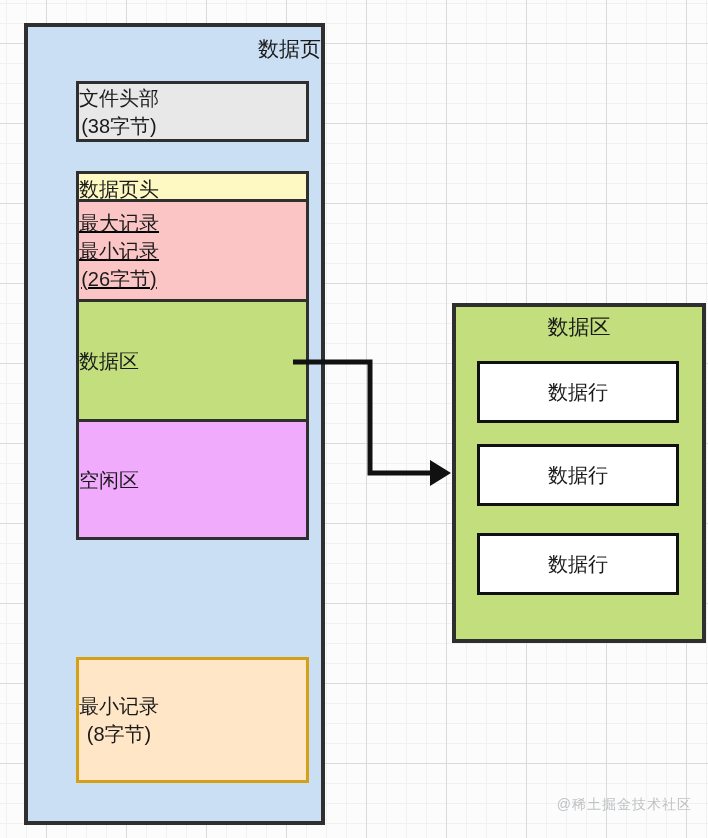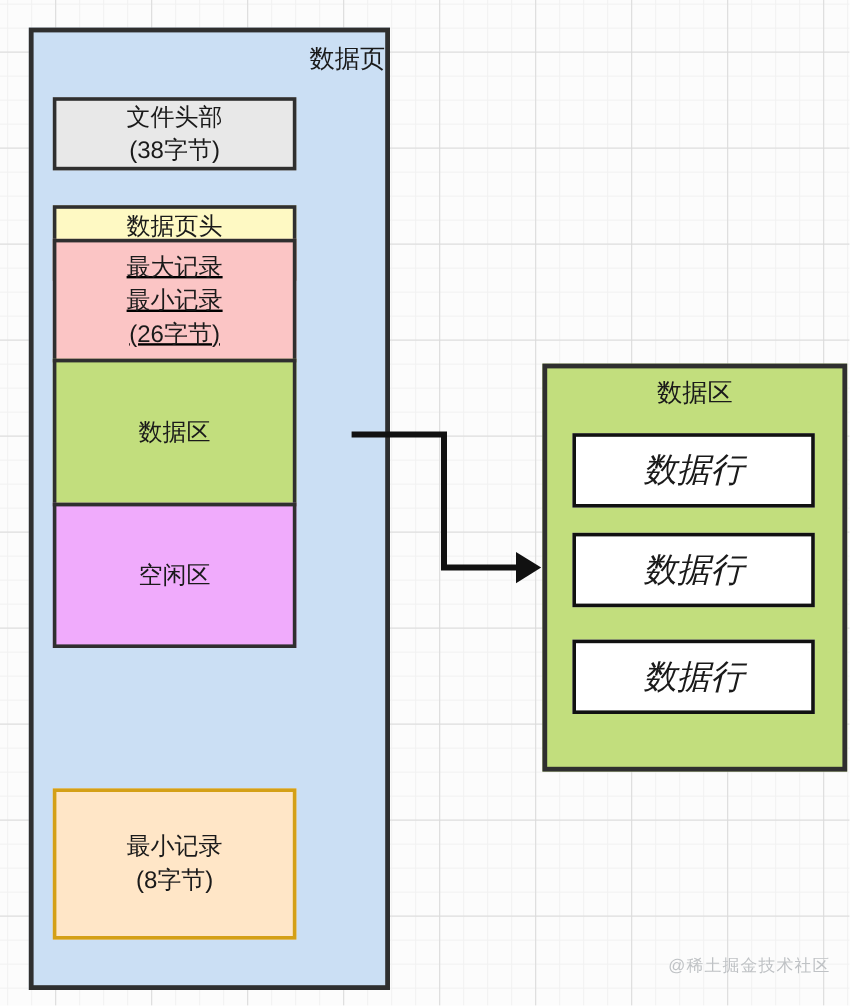--- a/index.html
+++ b/index.html
@@ -31,23 +31,23 @@
     position: absolute;
     left: 0; top: 8px; width: 100%;
     text-align: right;
     font-size: 21px;
     color: var(--text, #1a1a1a);
   }
 
   
   .section {
     position: absolute;
-    left: 16px; width: 203px;
+    left: 48px; width: 233px;
     border: 3px solid #2f2f2f;
-    display: flex; align-items: center; justify-content: center;
+    display: flex; align-items: center; 
     text-align: center;
   }
   .section span {
     white-space: pre-line;
     font-size: 20px;
     line-height: 28px;
     color: var(--text, #1a1a1a);
   }
   .s0 { top: 54px;  height: 61px;  }
   .s1 { top: 112px; height: 63px;  }
@@ -71,23 +71,22 @@
     text-align: center;
     font-size: 21px;
     color: var(--text, #1a1a1a);
   }
   .data-row {
     position: absolute;
     left: 21px; width: 202px; height: 62px;
     background: #ffffff;
     border: 3px solid #111111;
     display: flex; align-items: center; justify-content: center;
-    font-size: 28px;
+    font-size: 20px;
     color: var(--text, #1a1a1a);
-    font-style: italic;
   }
   .data-row:nth-of-type(1) { top: 54px;  }
   .data-row:nth-of-type(2) { top: 137px; }
   .data-row:nth-of-type(3) { top: 226px; }
 
   
   .arrow-svg {
     position: absolute; left: 0; top: 0;
     width: 708px; height: 838px;
     pointer-events: none;

